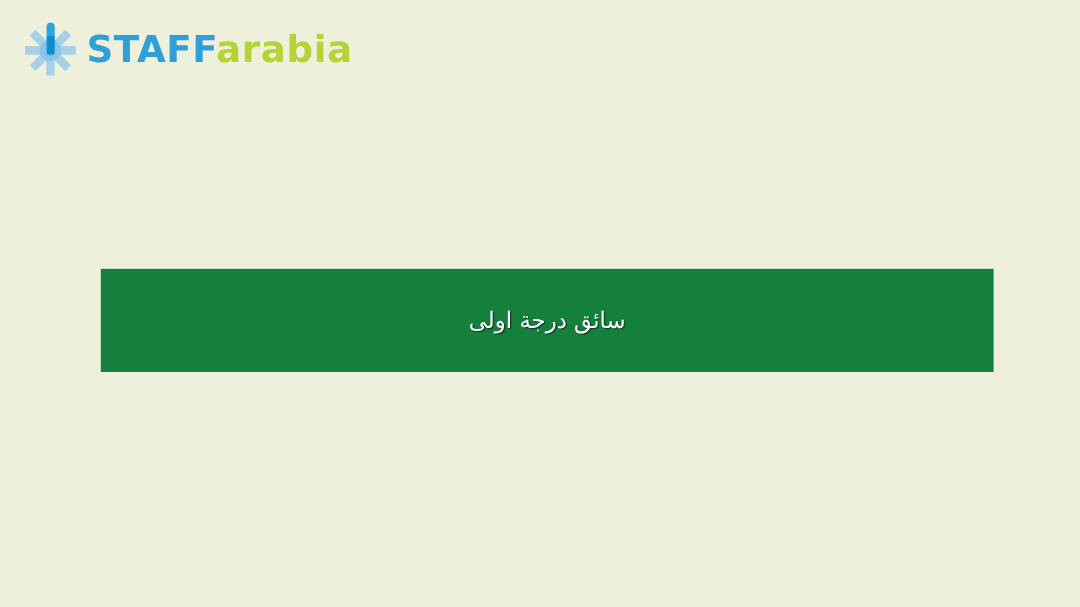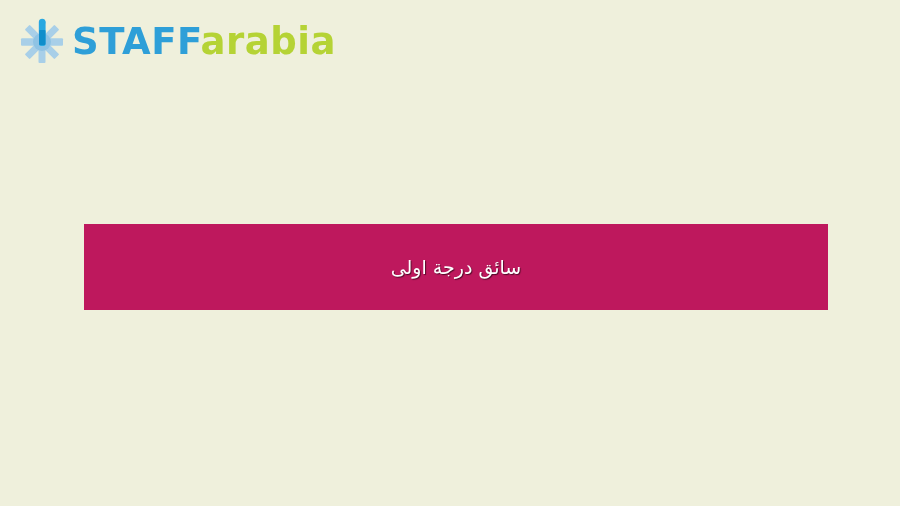--- a/index.html
+++ b/index.html
@@ -39,21 +39,21 @@
   }
 
   #logo-wordmark {
     position: absolute;
     left: 54px;
     top: 3px;
     height: 42px;
     line-height: 42px;
     white-space: nowrap;
     font-family: "DejaVu Sans", sans-serif;
-    font-size: 37px;
+    font-size: 31px;
     font-weight: bold;
     letter-spacing: 0.5px;
   }
 
   .word-staff {
     color: #2e9fd8;
     text-transform: uppercase;
   }
 
   .word-arabia {
@@ -61,21 +61,21 @@
     text-transform: lowercase;
   }
 
   
   #title-banner {
     position: absolute;
     left: 84px;
     top: 224px;
     width: 744px;
     height: 86px;
-    background: #be185d;
+    background: #15803d;
     box-sizing: border-box;
     display: flex;
     align-items: center;
     justify-content: center;
   }
 
   #title-banner-text {
     direction: rtl;
     unicode-bidi: bidi-override;
     color: #ffffff;

